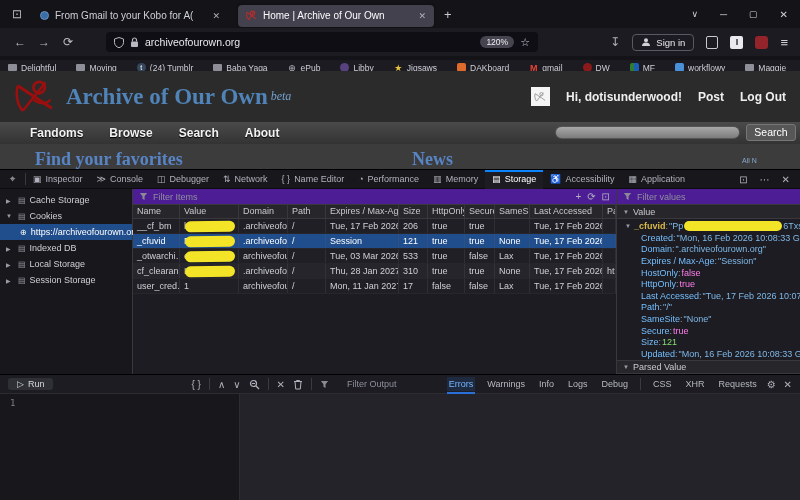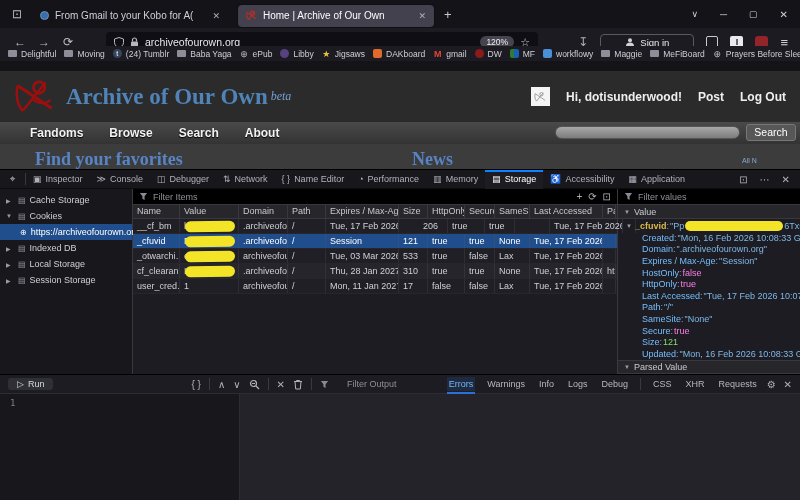--- a/index.html
+++ b/index.html
@@ -25,29 +25,29 @@
   .navbar { position:absolute; top:28px; left:0; width:800px; height:28px; background:#1c1b22;
     display:flex; align-items:center; color:#cfcfd8; }
   .navbtn { width:24px; text-align:center; font-size:12px; color:#b9b9c2; }
   .urlbar { margin-left:26px; width:432px; height:20px; background:#0f0e14; border-radius:4px;
     display:flex; align-items:center; gap:6px; padding:0 8px; }
   .urltext { color:#e8e8ee; font-size:10.5px; }
   .zoombadge { margin-left:auto; background:#45444f; color:#f0f0f5; font-size:8.5px; padding:1px 6px; border-radius:8px; }
   .staricon { color:#c5c5cf; font-size:11px; }
   .rightbtns { margin-left:auto; display:flex; align-items:center; gap:12px; padding-right:12px; }
   .signin { display:flex; align-items:center; gap:5px; border:1px solid #5a5963; border-radius:4px;
-    padding:2px 24px; font-size:9.5px; color:#e8e8ee; }
+    padding:2px 8px; font-size:9.5px; color:#e8e8ee; }
   .extI { width:13px; height:13px; background:#e9e9ef; color:#222; border-radius:2px; font-size:9px;
     font-weight:bold; text-align:center; line-height:13px; }
   .extPage { width:12px; height:13px; border:1px solid #c9c9d2; border-radius:2px; }
   .extRed { width:13px; height:13px; background:#93242a; border-radius:3px; }
   .menuicon { font-size:13px; color:#d0d0d8; }
 
-  .bmbar { position:absolute; top:46px; left:0; width:800px; height:15px; background:#1c1b22;
-    display:flex; align-items:center; gap:8px; padding:0 8px; font-size:8.5px; color:#cfcfd6; overflow:hidden; }
+  .bmbar { position:absolute; top:60px; left:0; width:800px; height:15px; background:#1c1b22;
+    display:flex; align-items:center; gap:20px; padding:0 8px; font-size:8.5px; color:#cfcfd6; overflow:hidden; }
   .bm { display:flex; align-items:center; gap:4px; white-space:nowrap; }
   .bmi { width:9px; height:9px; display:inline-flex; align-items:center; justify-content:center;
     font-size:8px; border-radius:2px; flex:none; }
   .bmF { background:#8e8e99; border-radius:1px; height:7px; }
   .bmT { background:#36465d; color:#fff; border-radius:50%; font-size:7px; }
   .bmG { color:#b9b9c2; font-size:9px; }
   .bmL { background:#57417f; border-radius:50%; }
   .bmJ { color:#e8c33a; font-size:9px; }
   .bmD { background:#e06a2b; }
   .bmM { color:#ea4335; font-weight:bold; font-size:9px; }
@@ -94,21 +94,21 @@
   .dtstorage { position:absolute; top:19px; left:0; width:800px; height:185px; display:flex; }
   .dtsidebar { width:133px; height:100%; background:#18181c; border-right:1px solid #38383e; padding-top:3px; }
   .sbrow { display:flex; align-items:center; gap:4px; height:16px; padding-left:6px; color:#cfcfd6; white-space:nowrap; }
   .sbrow .arr { width:8px; font-size:6px; color:#9a9aa5; }
   .sbrow .sbic { font-size:8px; color:#9a9aa5; }
   .sbrow.sel { background:#204e8c; color:#fff; }
   .sbrow.sel .sbic, .sbrow.sel .arr { color:#fff; }
   .sbchild { padding-left:20px; }
 
   .dttable { width:485px; height:100%; display:flex; flex-direction:column; border-right:1px solid #38383e; }
-  .dttoolbar { height:16px; display:flex; align-items:center; background:#000000; border-bottom:1px solid #38383e; padding:0 6px; gap:6px; }
+  .dttoolbar { height:16px; display:flex; align-items:center; background:#4c1d95; border-bottom:1px solid #38383e; padding:0 6px; gap:6px; }
   .dttoolbar .grow { flex:1; color:#8f8f9a; display:flex; align-items:center; gap:5px; }
   .dtoolic { color:#b1b1bd; font-size:10px; }
   .thead { height:14px; display:flex; background:#27272b; border-bottom:1px solid #38383e; }
   .hcell { padding:1px 4px; border-right:1px solid #38383e; color:#c8c8ce; overflow:hidden; white-space:nowrap; flex:none; }
   .trow { height:15px; display:flex; position:relative; background:#1f1f25; border-bottom:1px solid #26262b; }
   .trow:nth-child(even) { background:#25252b; }
   .trow.sel { background:#204e8c; }
   .trow.sel .tcell { color:#fff; }
   .tcell { padding:2px 4px; border-right:1px solid rgba(90,90,100,.25); color:#cfcfd6; overflow:hidden;
     white-space:nowrap; flex:none; }
@@ -423,21 +423,21 @@
             <span class="hcell" style="width: 73px;">Last Accessed</span>
             <span class="hcell" style="width: 13px;">Pa</span>
           </div>
         <div id="dt-rows">
             <div class="trow">
               <span class="tcell" style="width: 47px;">__cf_bm</span>
               <span class="tcell" style="width: 59px;">hqK</span>
               <span class="tcell" style="width: 49px;">.archiveofour…</span>
               <span class="tcell" style="width: 38px;">/</span>
               <span class="tcell" style="width: 73px;">Tue, 17 Feb 2026 1…</span>
-              <span class="tcell" style="width: 29px; margin-left: 20px;">206</span>
+              <span class="tcell" style="width: 29px;">206</span>
               <span class="tcell" style="width: 37px;">true</span>
               <span class="tcell" style="width: 30px;">true</span>
               <span class="tcell" style="width: 35px;"></span>
               <span class="tcell" style="width: 73px;">Tue, 17 Feb 2026 10…</span>
               <span class="tcell" style="width: 13px;"></span>
               <span class="blob"></span>
             </div>
             <div class="trow sel">
               <span class="tcell" style="width: 47px;">_cfuvid</span>
               <span class="tcell" style="width: 59px;">Pp1</span>

